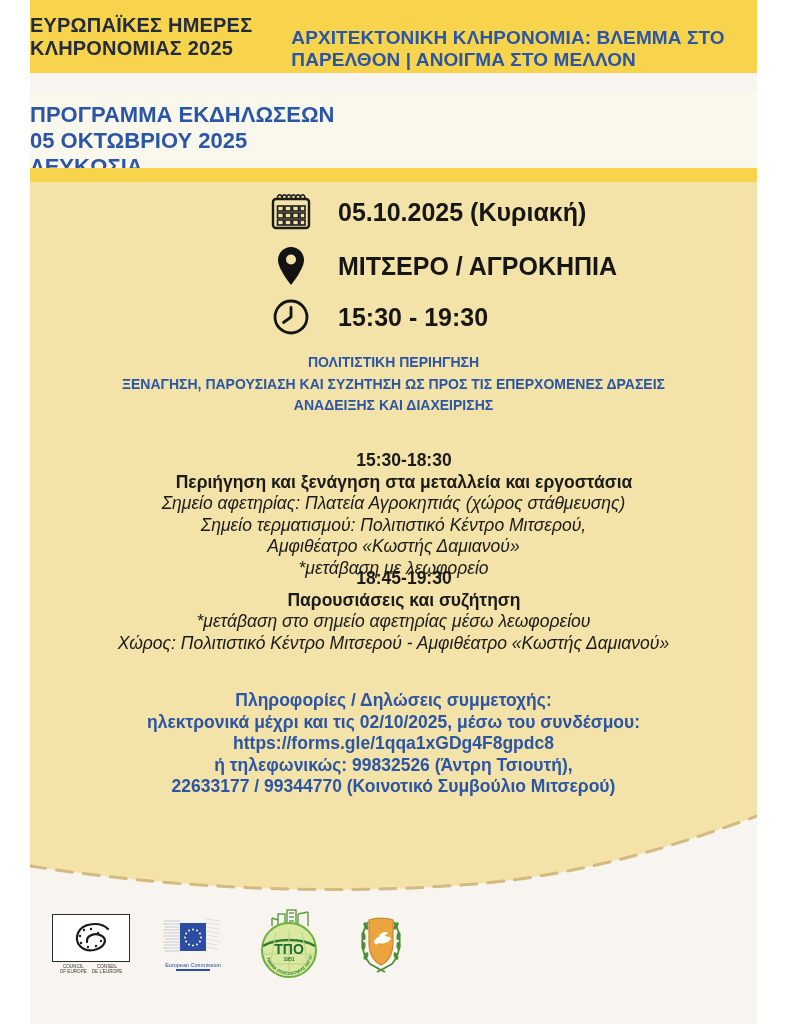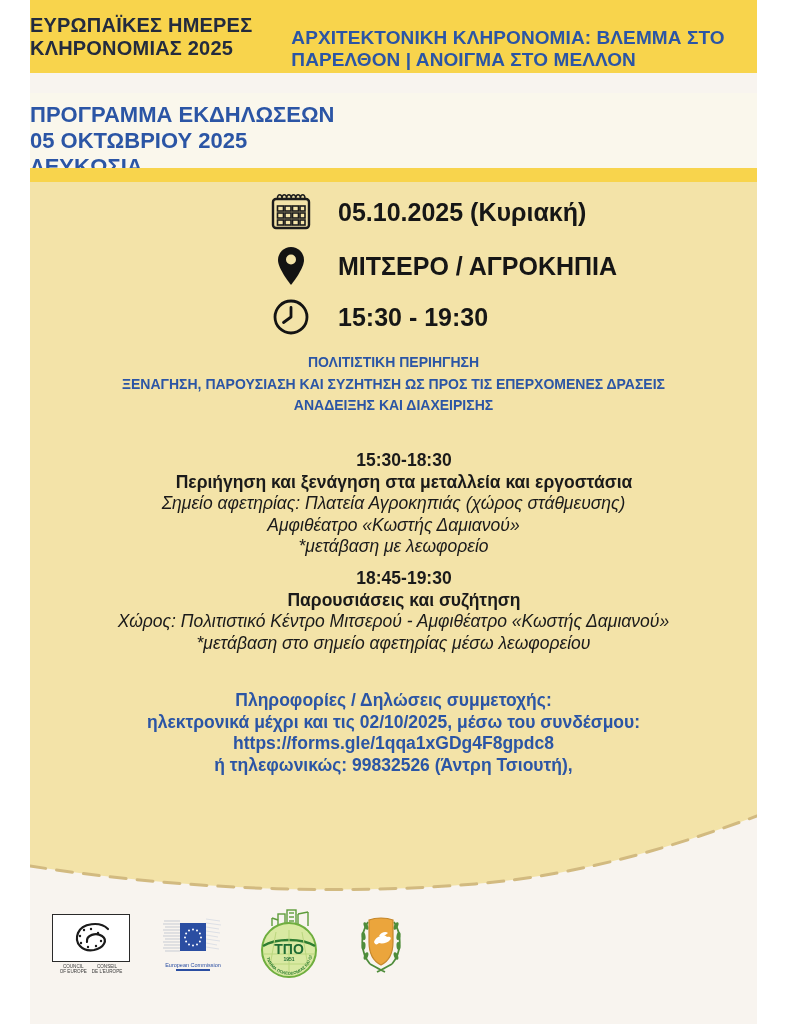--- a/index.html
+++ b/index.html
@@ -127,36 +127,38 @@
     <div class="event-title">
       <div>ΠΟΛΙΤΙΣΤΙΚΗ ΠΕΡΙΗΓΗΣΗ</div>
       <div>ΞΕΝΑΓΗΣΗ, ΠΑΡΟΥΣΙΑΣΗ ΚΑΙ ΣΥΖΗΤΗΣΗ ΩΣ ΠΡΟΣ ΤΙΣ ΕΠΕΡΧΟΜΕΝΕΣ ΔΡΑΣΕΙΣ</div>
       <div>ΑΝΑΔΕΙΞΗΣ ΚΑΙ ΔΙΑΧΕΙΡΙΣΗΣ</div>
     </div>
 
     <div class="session session-1">
       <div class="s-time">15:30-18:30</div>
       <div class="s-title">Περιήγηση και ξενάγηση στα μεταλλεία και εργοστάσια</div>
       <div class="s-detail">Σημείο αφετηρίας: Πλατεία Αγροκηπιάς (χώρος στάθμευσης)</div>
+      <div class="s-detail">Σημείο τερματισμού: Πολιτιστικό Κέντρο Μιτσερού,</div>
       <div class="s-detail">Αμφιθέατρο «Κωστής Δαμιανού»</div>
       <div class="s-detail">*μετάβαση με λεωφορείο</div>
     </div>
 
     <div class="session session-2">
       <div class="s-time">18:45-19:30</div>
       <div class="s-title">Παρουσιάσεις και συζήτηση</div>
+      <div class="s-detail">*μετάβαση στο σημείο αφετηρίας μέσω λεωφορείου</div>
       <div class="s-detail">Χώρος: Πολιτιστικό Κέντρο Μιτσερού - Αμφιθέατρο «Κωστής Δαμιανού»</div>
-      <div class="s-detail">*μετάβαση στο σημείο αφετηρίας μέσω λεωφορείου</div>
     </div>
 
     <div class="contact">
       <div>Πληροφορίες / Δηλώσεις συμμετοχής:</div>
       <div>ηλεκτρονικά μέχρι και τις 02/10/2025, μέσω του συνδέσμου:</div>
       <div class="c-link">https://forms.gle/1qqa1xGDg4F8gpdc8</div>
       <div>ή τηλεφωνικώς: 99832526 (Άντρη Τσιουτή),</div>
+      <div>22633177 / 99344770 (Κοινοτικό Συμβούλιο Μιτσερού)</div>
     </div>
 
     <div class="logos">
 
       <div class="logo">
         <div class="coe-box">
           <svg width="58" height="38" viewBox="0 0 58 38">
             <path d="M46,10 C38,2 20,4 16,14 C12,24 20,33 32,31 C42,29 46,21 40,17 C34,13 24,16 25,23" fill="none" stroke="#1a1a1a" stroke-width="2.2" stroke-linecap="round"></path>
             <g fill="#1a1a1a">
               <circle cx="22" cy="11" r="1.2"></circle>

